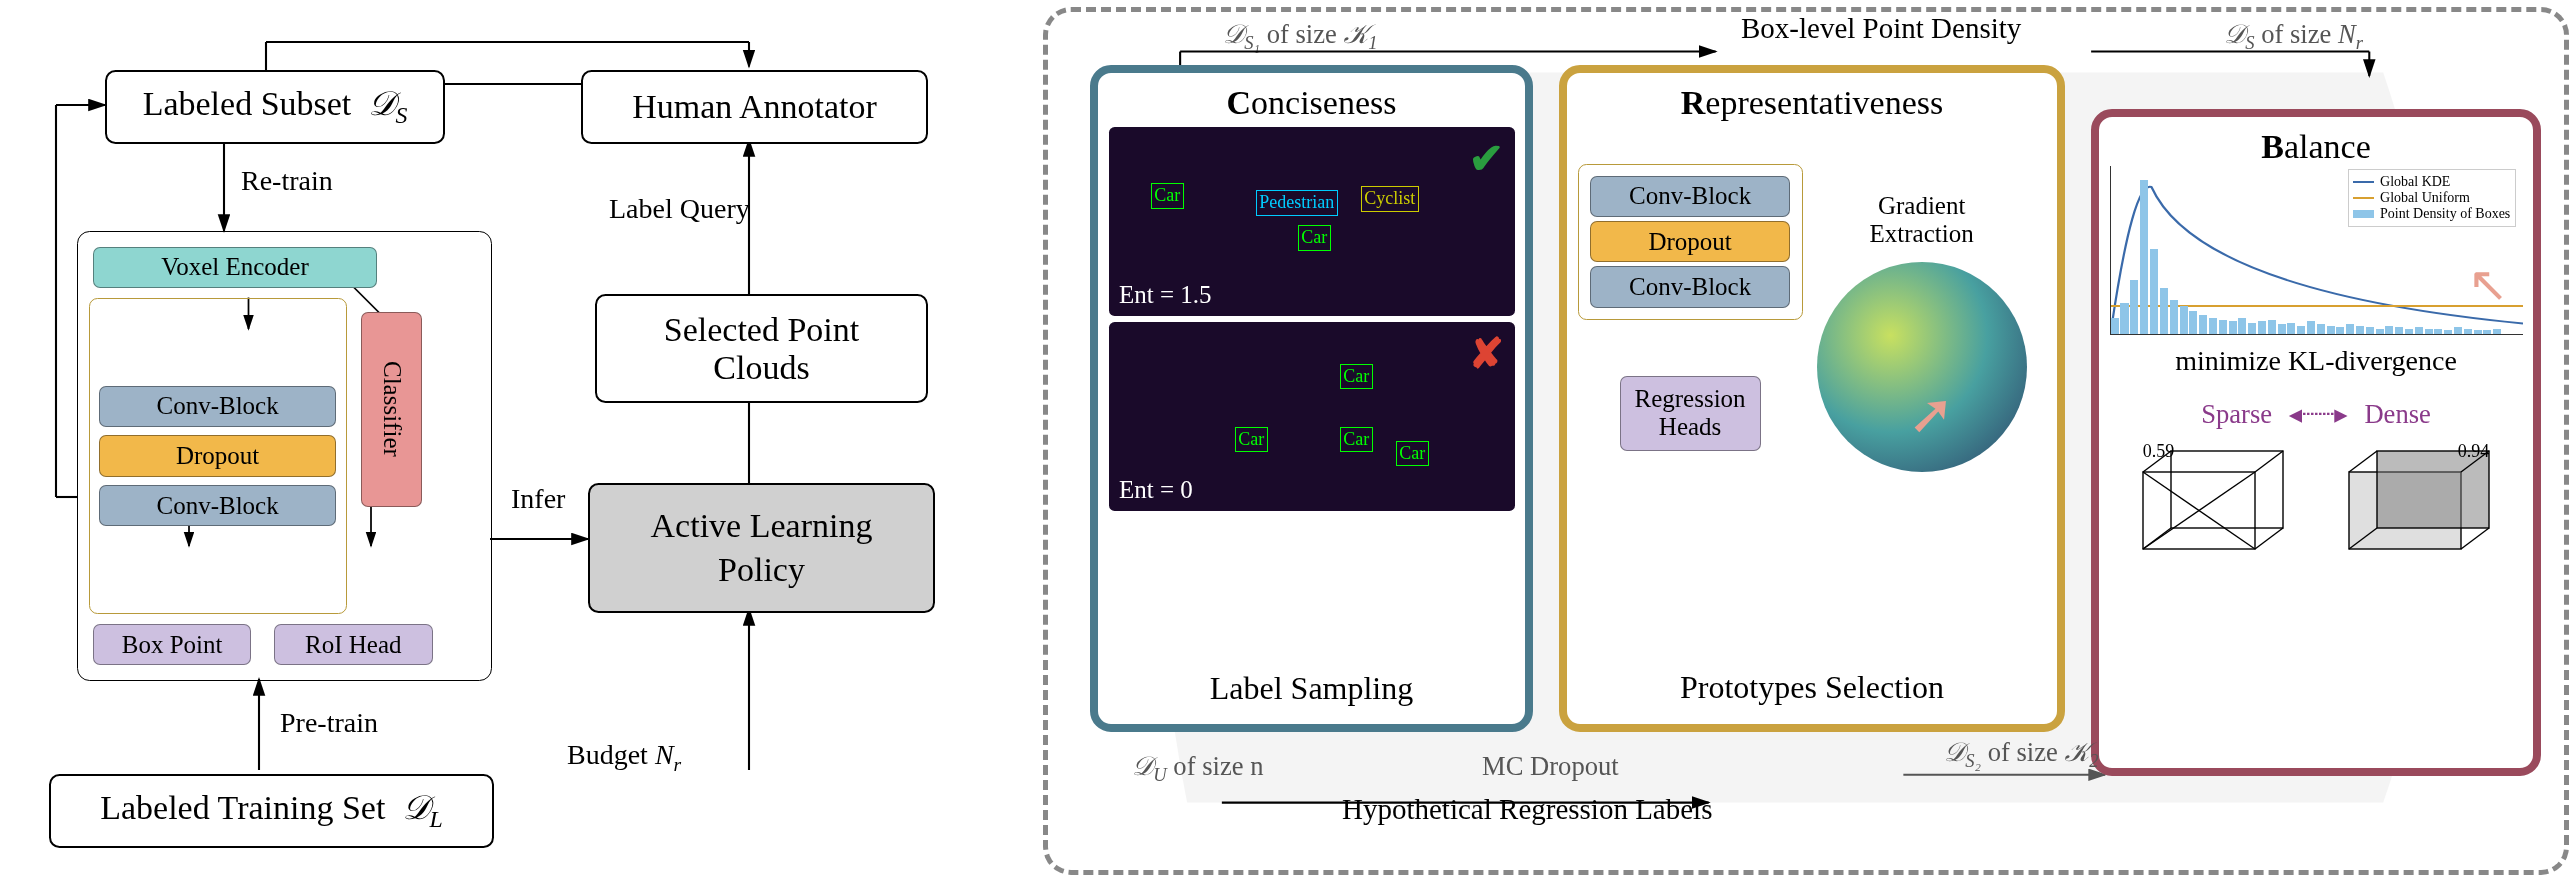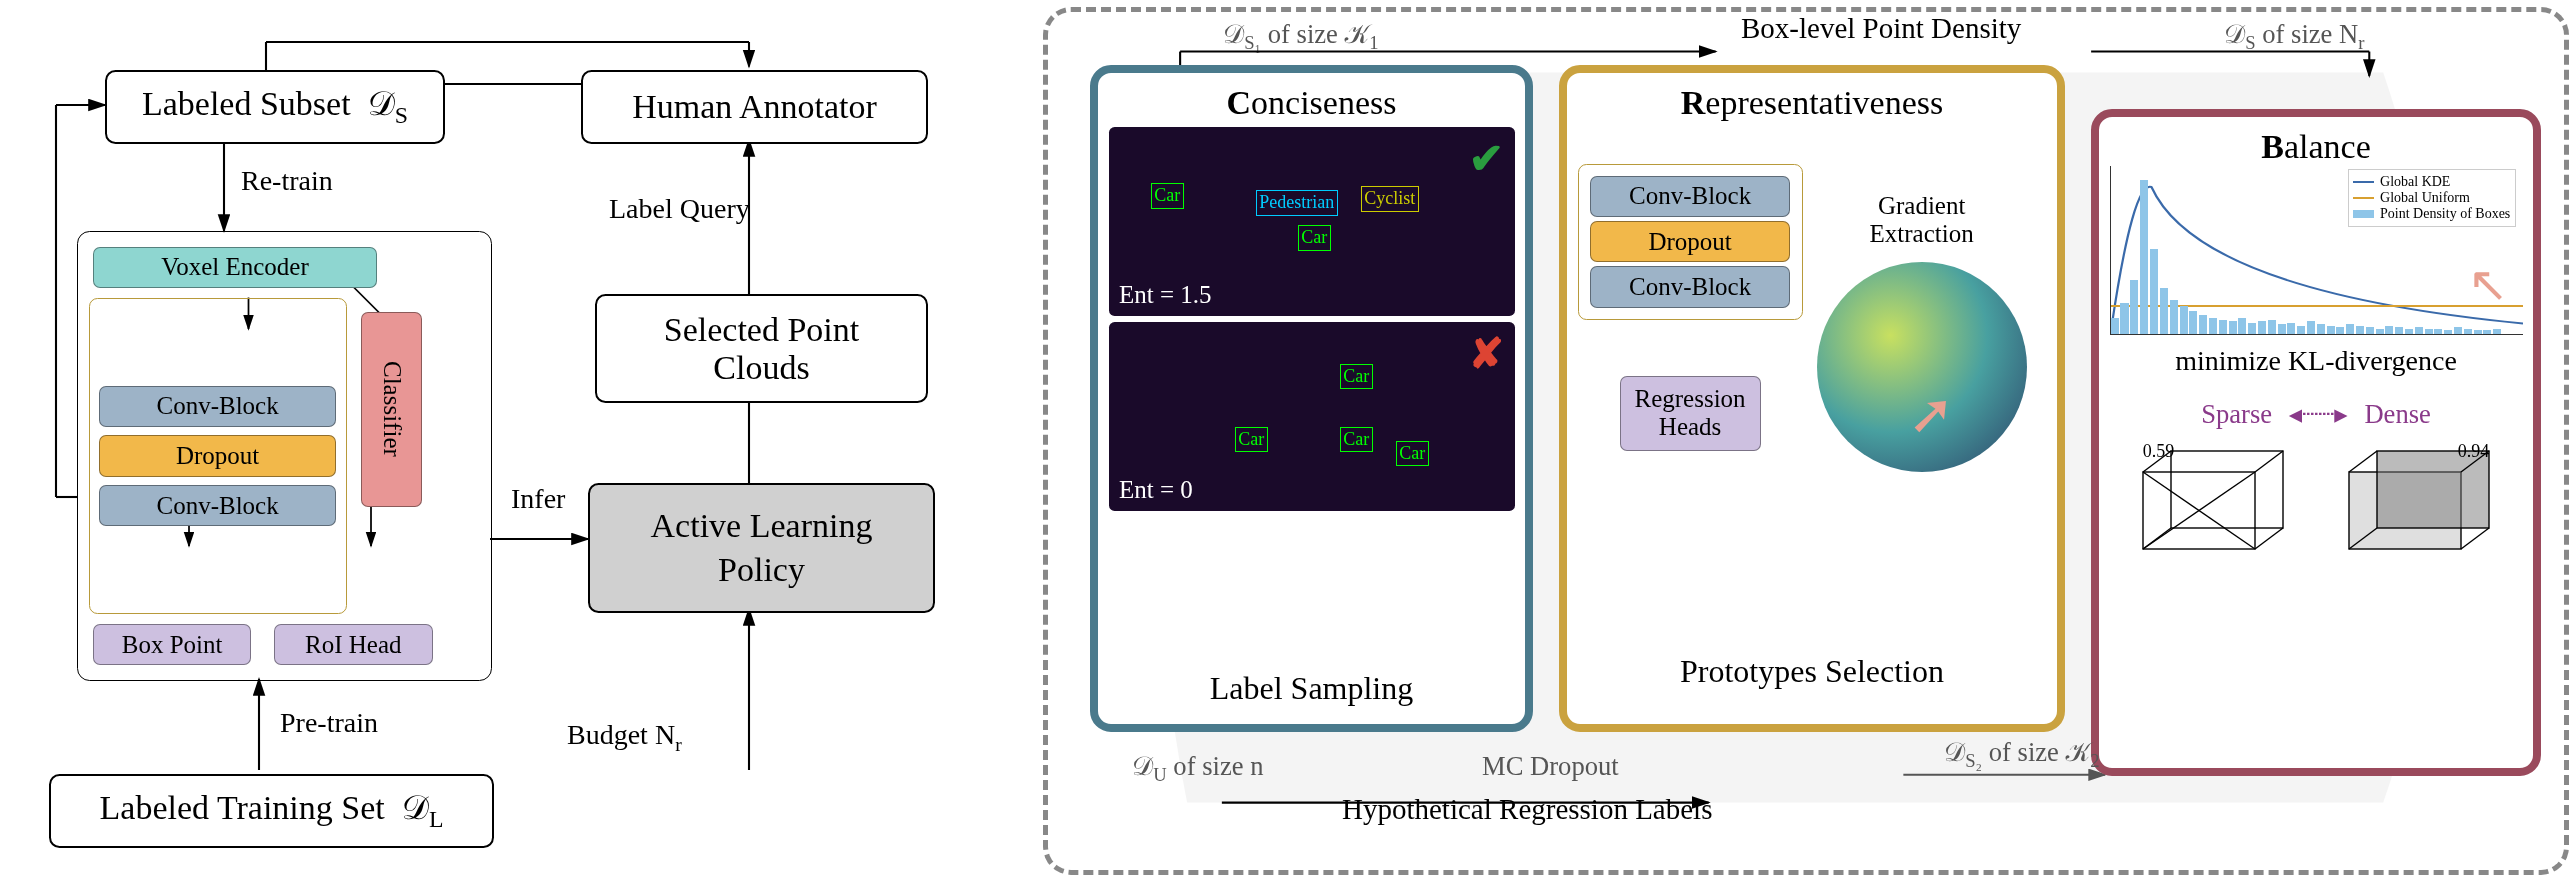--- a/index.html
+++ b/index.html
@@ -65,20 +65,21 @@
   background: #d0d0d0;
   font-size: 34px;
   line-height: 1.3;
 }
 .label-text {
   position: absolute;
   font-size: 28px;
 }
 .math {
   font-family: "Times New Roman", serif;
+  font-style: italic;
 }
 .sub { font-size: 0.7em; vertical-align: sub; }
 
 
 .card {
   position: absolute;
   border-radius: 21px;
   border-width: 8.4px;
   border-style: solid;
   background: white;
@@ -290,21 +291,21 @@
     <div class="box active-policy" style="left:581px; top:476px; width:315px; height:112px;">
       <span>Active Learning<br>Policy</span>
     </div>
 
     <div class="box big" style="left:588px; top:287px; width:301px; height:91px;">
       <span>Selected Point<br>Clouds</span>
     </div>
 
     <div class="label-text" style="left:504px; top:476px;">Infer</div>
     <div class="label-text" style="left:273px; top:700px;">Pre-train</div>
-    <div class="label-text" style="left:560px; top:712px;">Budget <span class="math">N<span class="sub">r</span></span></div>
+    <div class="label-text" style="left:560px; top:732px;">Budget <span class="math">N<span class="sub">r</span></span></div>
 
     <div class="box big" style="left:42px; top:767px; width:413px; height:56px;">
       <span>Labeled Training Set <span class="math">&nbsp;𝒟<span class="sub">L</span></span></span>
     </div>
 
   </div>
 
   <div class="right-panel">
 
     <div class="small-label" style="left:175px; top:7px;"><span class="math">𝒟<span class="sub">S₁</span></span> of size <span class="math">𝒦<span class="sub">1</span></span></div>
@@ -371,21 +372,21 @@
           <div style="height:42px;"></div>
           <div class="regheads">Regression<br>Heads</div>
         </div>
         <div style="display:flex; flex-direction:column; gap:14px; align-items:center;">
           <div style="font-size:25px; text-align:center; margin-top:28px;">Gradient<br>Extraction</div>
           <div class="sphere">
             <span class="sphere-arrow" style="left:91px; top:119px;">➚</span>
           </div>
         </div>
       </div>
-      <div class="card-caption" style="bottom:34px;">Prototypes Selection</div>
+      <div class="card-caption" style="bottom:18px;">Prototypes Selection</div>
     </div>
 
     <div class="card balance" style="left:1043px; top:53px; width:413px; height:630px;">
       <div class="card-title"><span class="first">B</span><span>alance</span></div>
       <div class="balance-chart" id="balance-chart">
         <div class="chart-legend">
           <div class="leg-line">
               <span class="leg-swatch" style="background:#3a6aaa;"></span>
               <span>Global KDE</span>
             </div>

